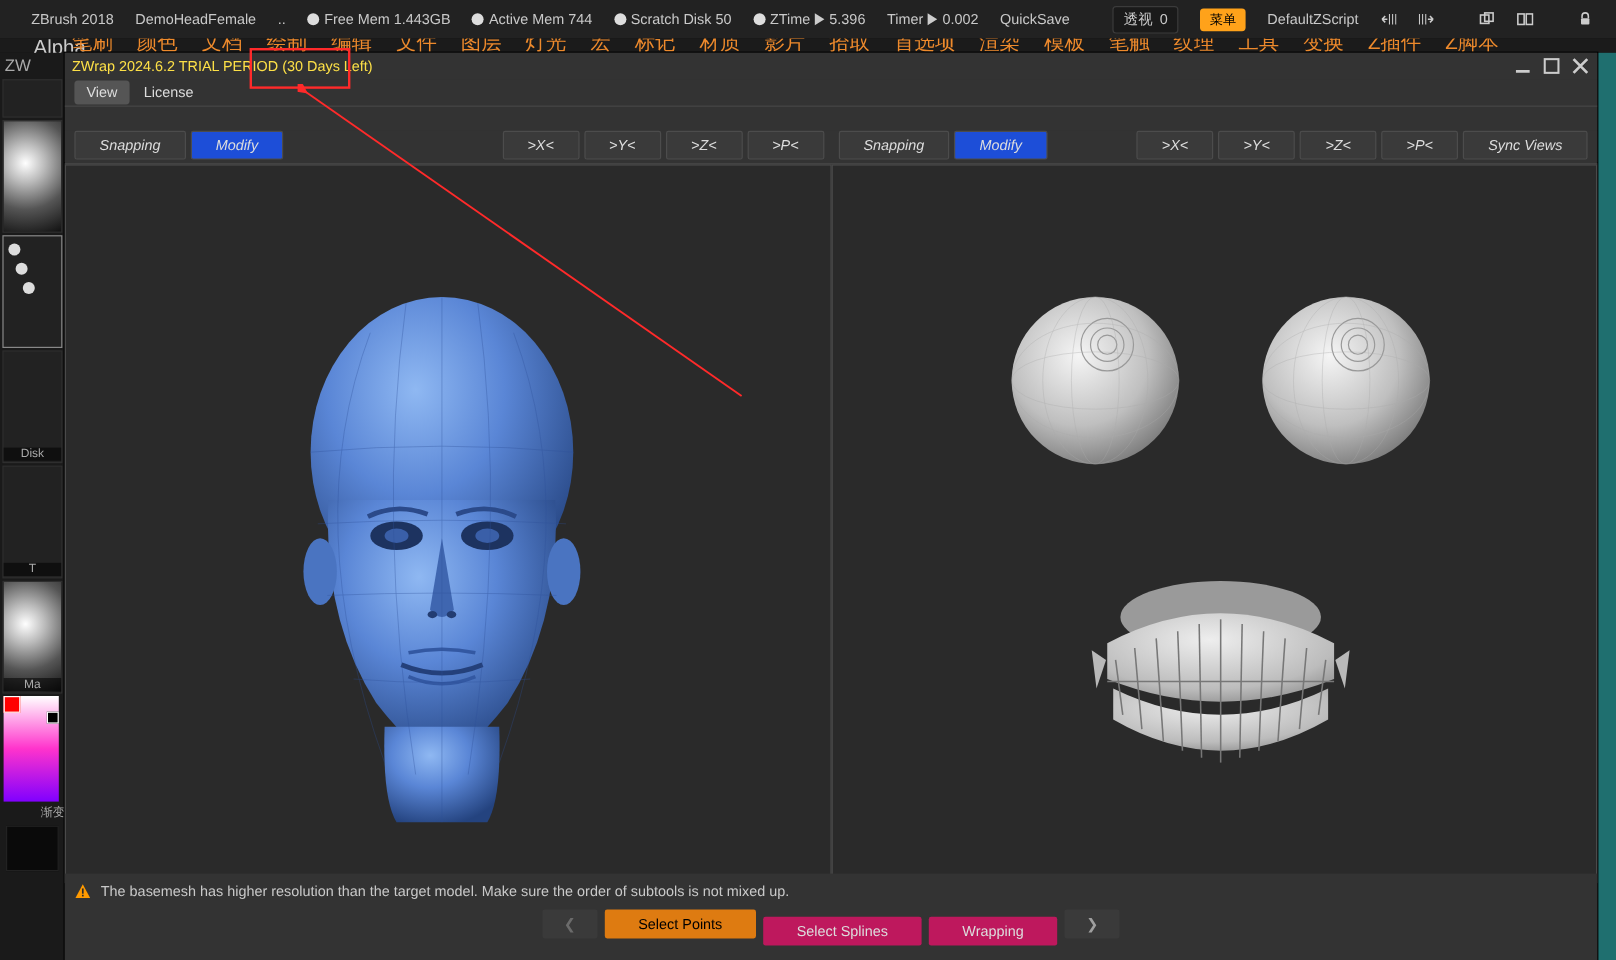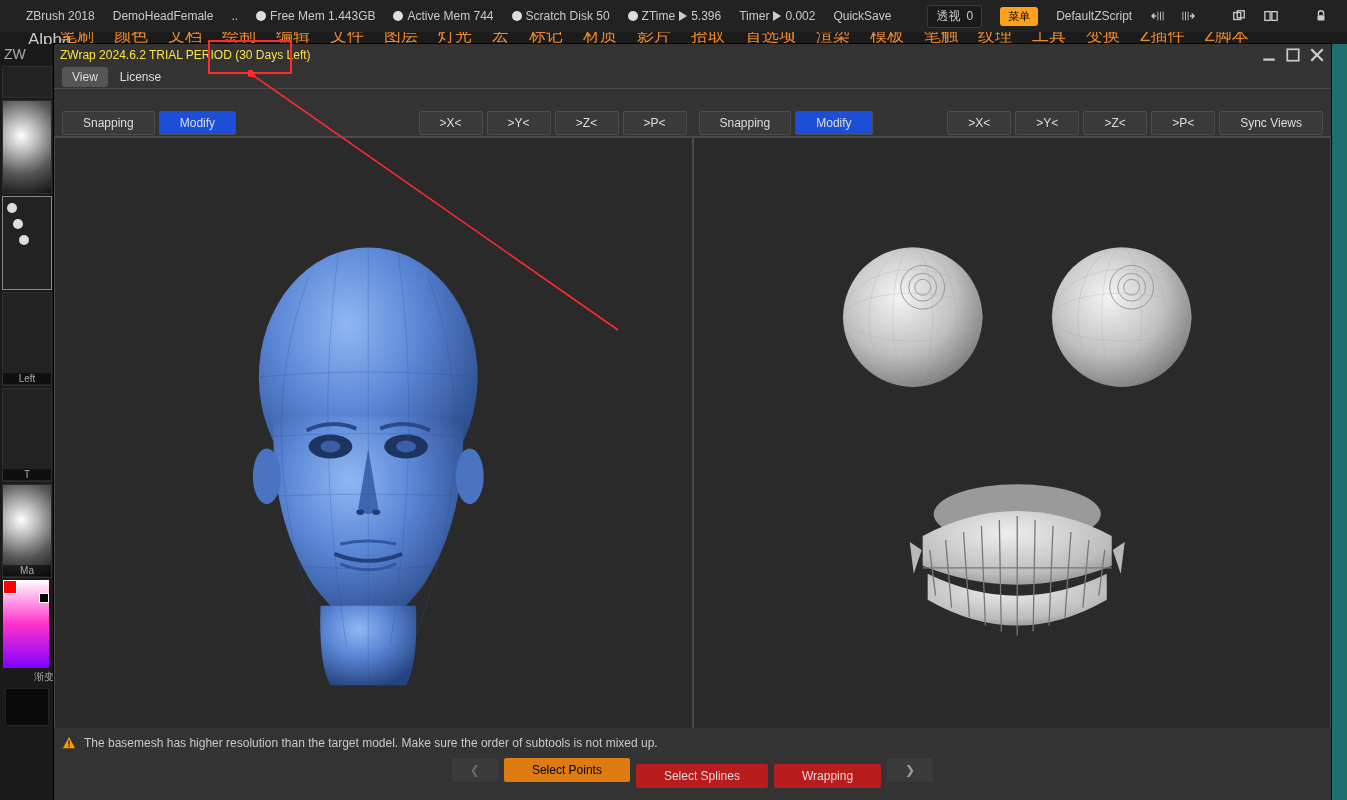--- a/index.html
+++ b/index.html
@@ -32,38 +32,38 @@
   .rightcol{position:absolute;right:0;top:44px;width:16px;bottom:0;background:#1f6f6f;}
 
   .popup{position:absolute;left:54px;top:44px;right:16px;bottom:0;background:#333;box-shadow:0 0 0 1px #000;}
   .popup-title{height:22px;background:#333;display:flex;align-items:center;padding:0 6px;color:#fde047;font-size:12px;}
   .popup-title .sp{flex:1;}
   .popup-title .tb{width:16px;height:14px;margin-left:8px;display:flex;align-items:center;justify-content:center;color:#ccc;cursor:pointer;}
   .popup-menubar{height:22px;background:#333;border-bottom:1px solid #4a4a4a;display:flex;align-items:center;padding:0 8px;gap:2px;}
   .popup-menubar span{padding:3px 10px;color:#ddd;font-size:12px;border-radius:3px;}
   .popup-menubar span.sel{background:#555;}
   .popup-spacer{height:20px;background:#333;}
-  .toolbars{display:flex;height:26px;background:#333;padding:0 8px;gap:12px;align-items:flex-end;}
+  .toolbars{display:flex;height:26px;background:#333;padding:0 8px;gap:12px;align-items:flex-start;font-style:italic;}
   .half{flex:1;display:flex;gap:4px;align-items:center;}
   .btn{height:22px;padding:0 20px;background:#3a3a3a;border:1px solid #4c4c4c;color:#ddd;font-size:12px;display:flex;align-items:center;justify-content:center;border-radius:2px;cursor:pointer;}
   .btn.active{background:#1d4ed8;}
   .btn.small{padding:0 12px;min-width:38px;}
   .sp{flex:1;}
   .viewports{position:absolute;left:0;right:0;top:92px;bottom:64px;display:flex;background:#2a2a2a;border-top:1px solid #4a4a4a;}
   .vp{flex:1;position:relative;border:1px solid #4a4a4a;overflow:hidden;}
   .vp svg{position:absolute;inset:0;width:100%;height:100%;}
   .bottombar{position:absolute;left:0;right:0;bottom:0;height:64px;background:#333;padding:4px 8px;}
   .warnrow{display:flex;align-items:center;gap:8px;height:22px;}
   .warn-icon{width:14px;height:14px;color:#ff9a00;}
   .steprow{display:flex;align-items:center;justify-content:center;gap:6px;height:32px;}
   .step{height:24px;padding:0 28px;display:flex;align-items:center;justify-content:center;border-radius:2px;font-size:12px;}
   .step.nav{background:#3a3a3a;color:#9f9f9f;padding:0 18px;}
   .step.nav.disabled{color:#6b6b6b;}
   .step.cur{background:#de7b11;color:#000;}
-  .step.other{background:#b91c1c;color:#ddd;margin-top:12px;}
+  .step.other{background:#be185d;color:#ddd;margin-top:12px;}
 
   .annot-box{position:absolute;border:2px solid #ff2a2a;pointer-events:none;z-index:50;}
   .annot-line{position:absolute;pointer-events:none;z-index:49;}
 </style>
 </head>
 <body>
 
 <div class="zbrush-top">
   <div class="logo"></div>
   <span>ZBrush 2018</span>
@@ -181,21 +181,21 @@
   <div class="slot" style="height:30px;"></div>
   <div class="slot sphere"></div>
   <div class="slot active" style="height:92px;">
     <div class="dotset">
         <div></div>
         <div></div>
         <div></div>
       </div>
   </div>
   <div class="slot">
-      <div class="lbl">Left</div>
+      <div class="lbl">Disk</div>
     </div>
   <div class="slot">
       <div class="lbl">T</div>
     </div>
   <div class="slot sphere">
       <div class="lbl">Ma</div>
     </div>
   <div class="picker">
       <div class="red"></div>
       <div class="blk"></div>

